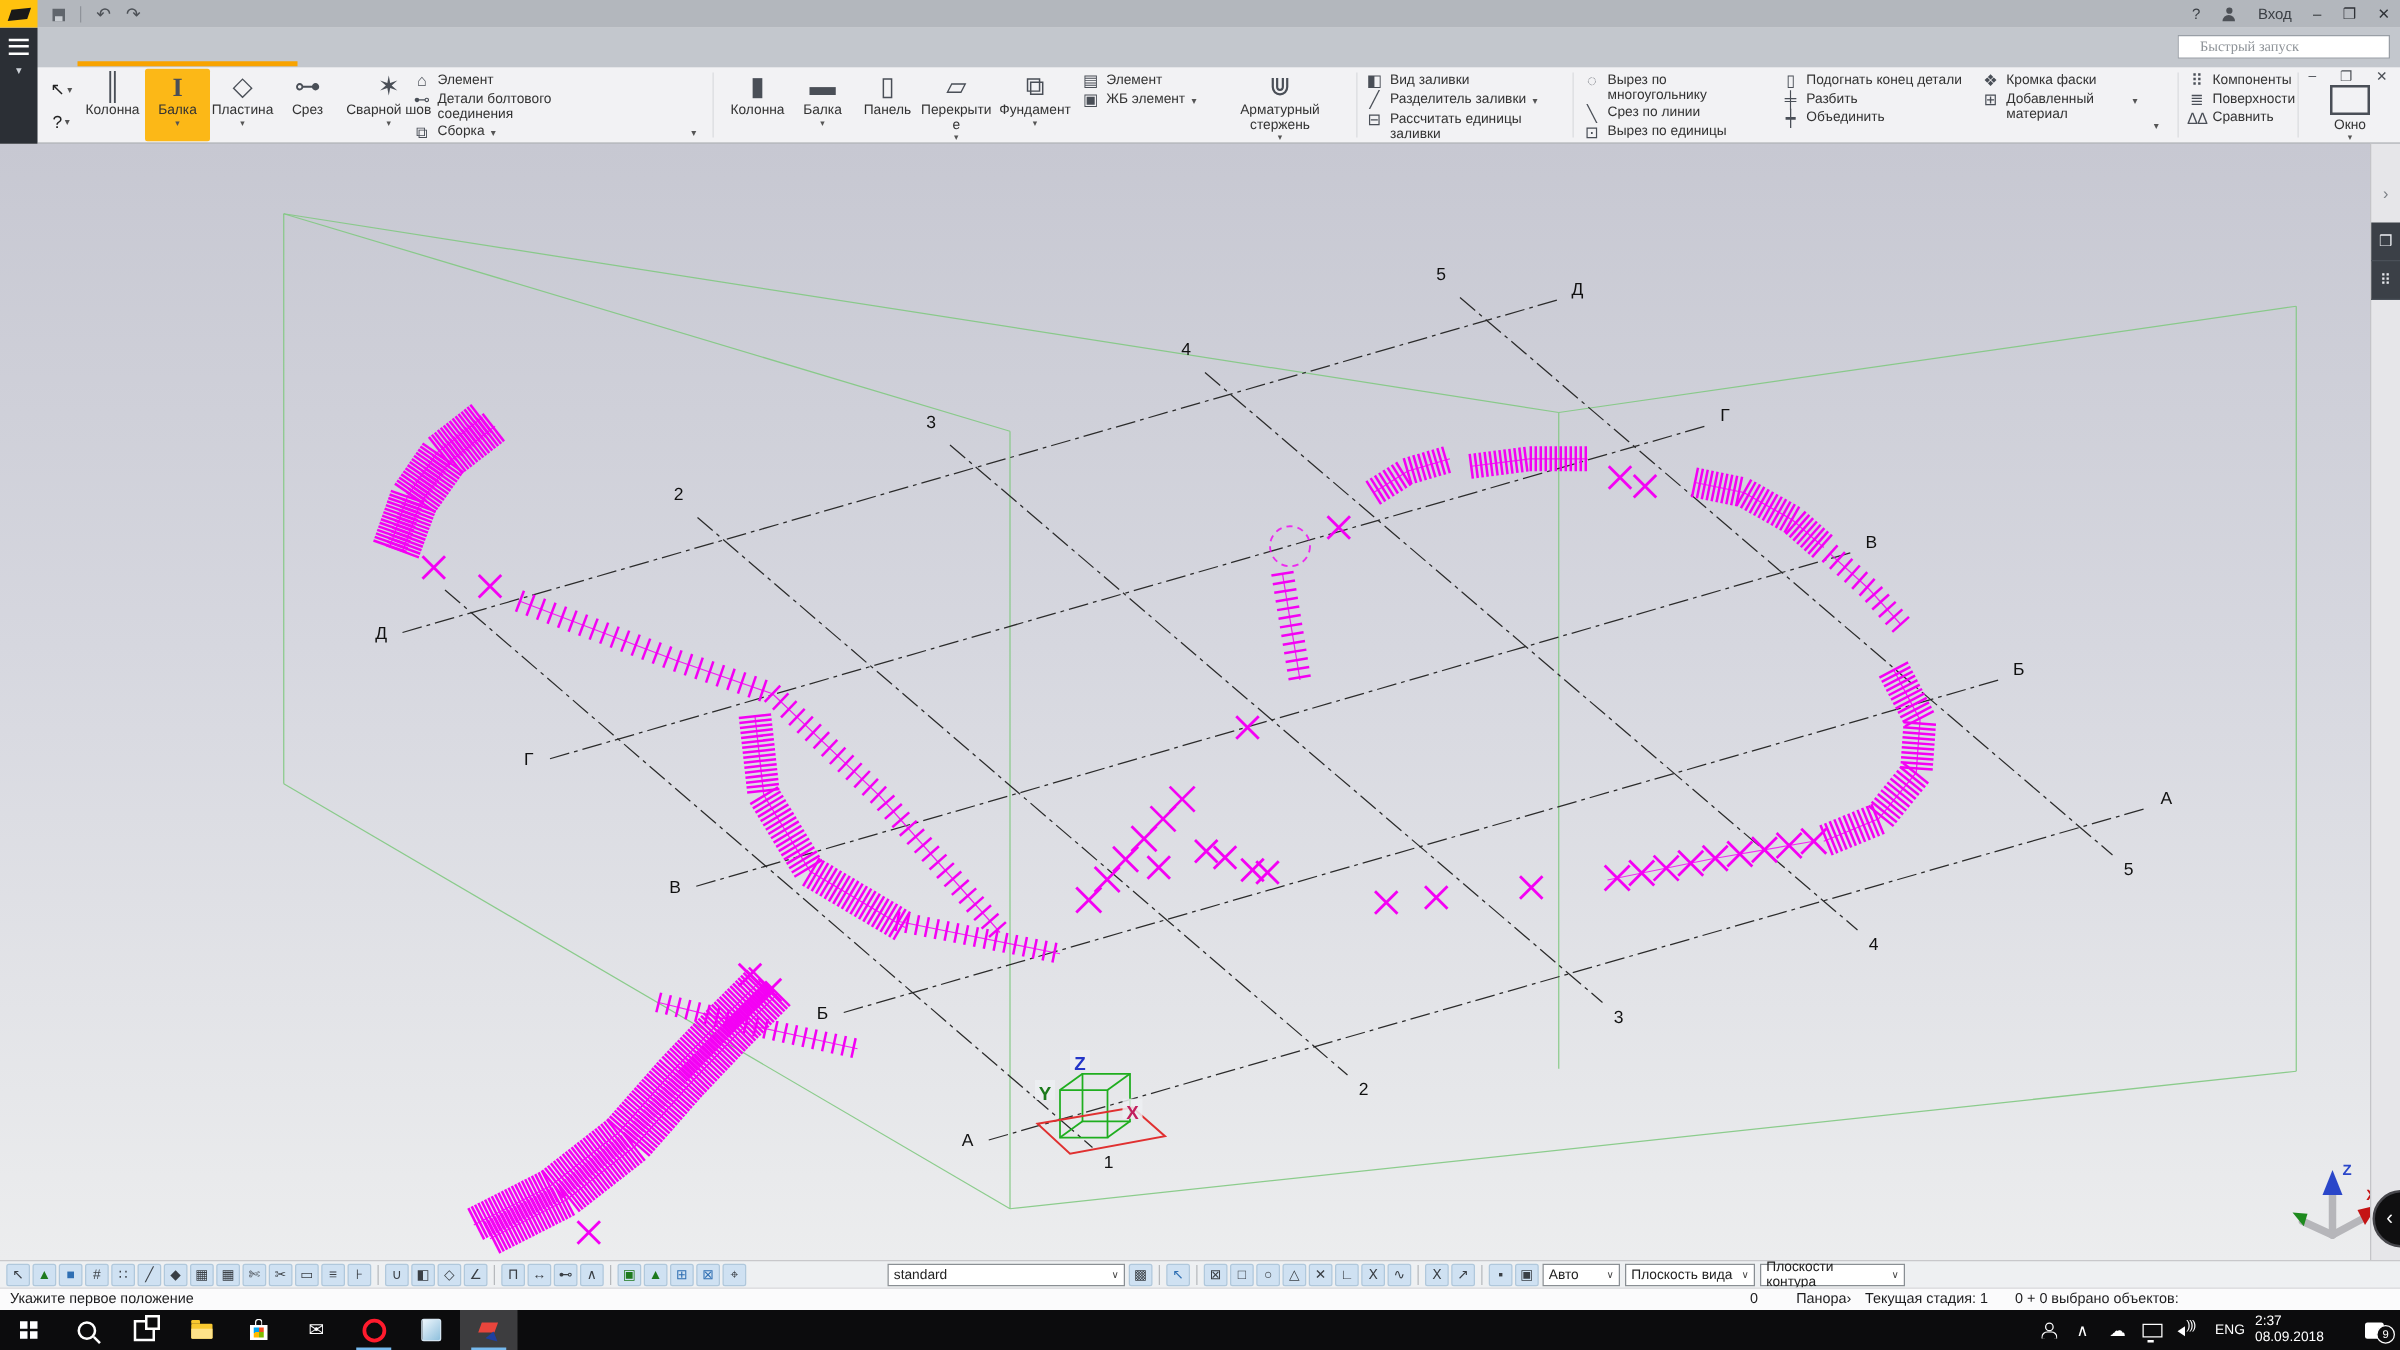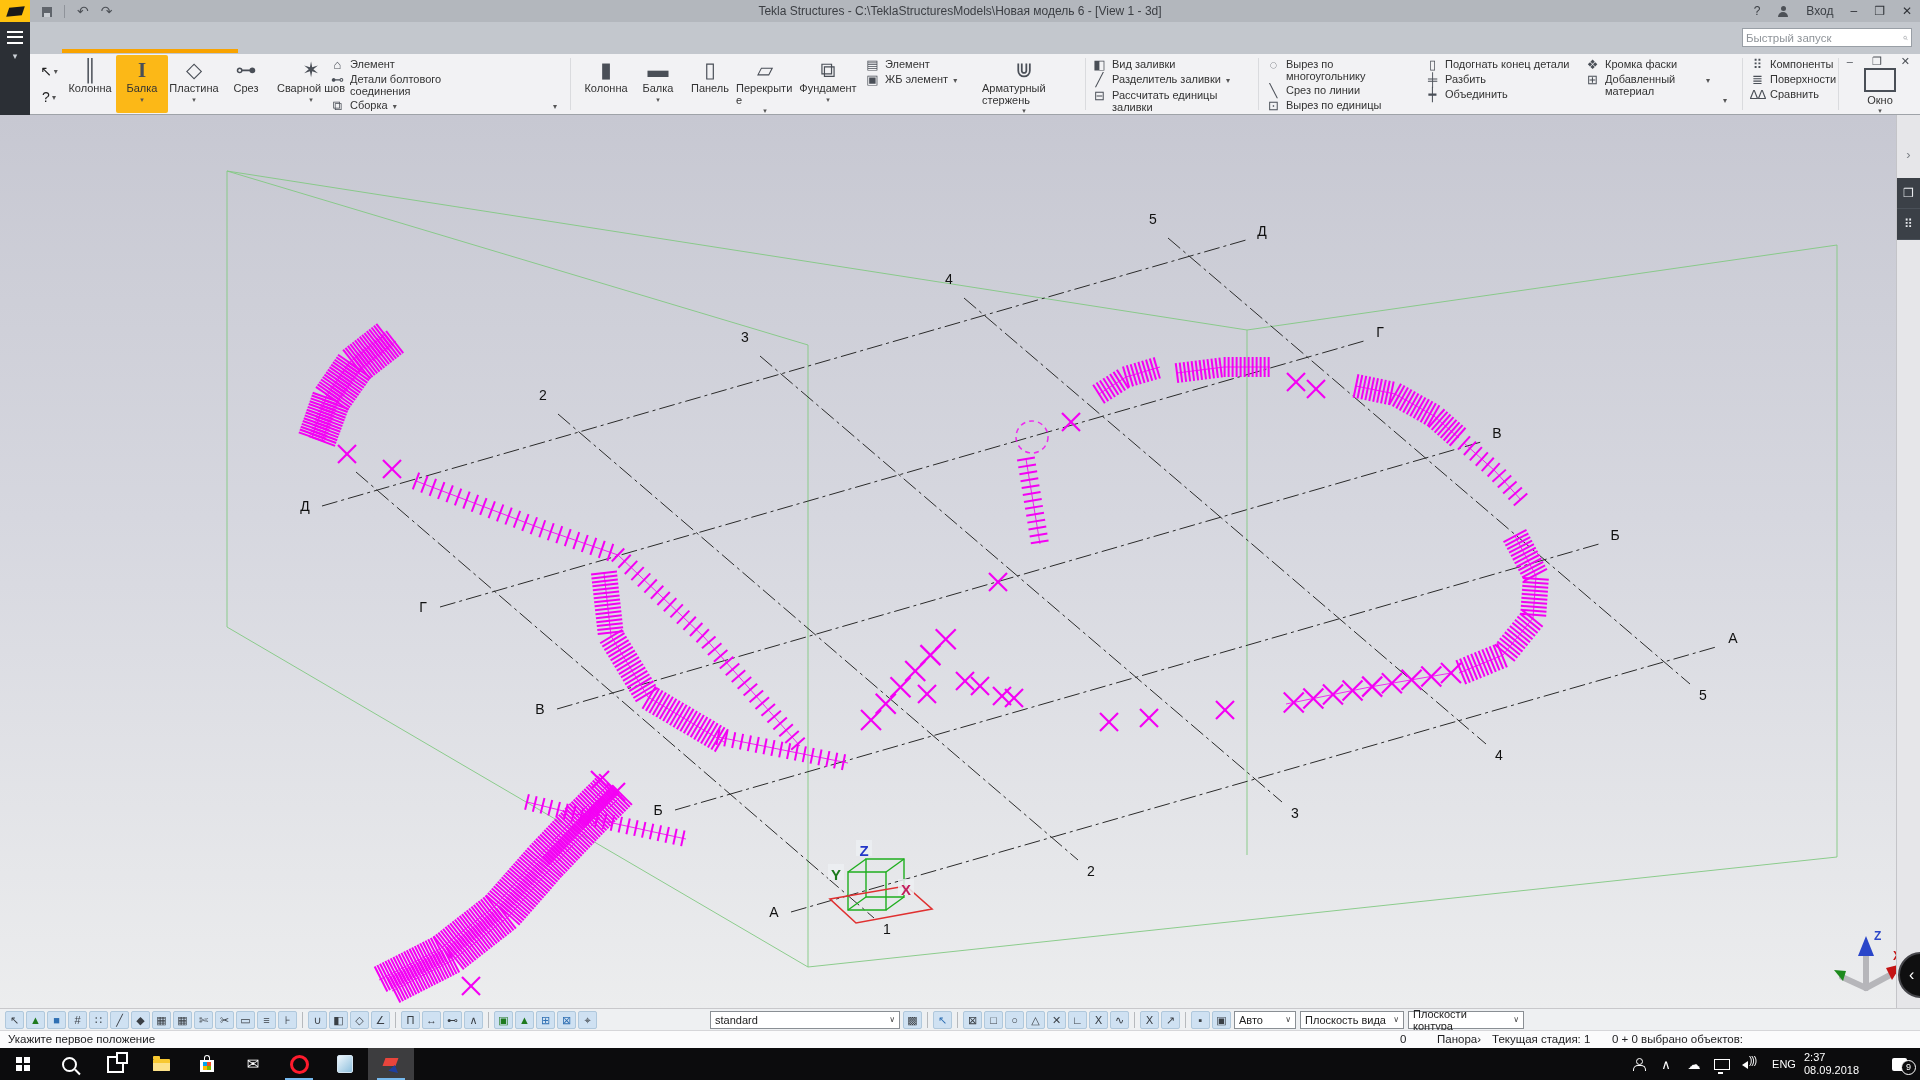--- a/index.html
+++ b/index.html
@@ -18,35 +18,35 @@
   .person{position:relative;width:12px;height:11px}
   .person::before{content:"";position:absolute;left:3.5px;top:0;width:5px;height:5px;border-radius:50%;background:#4d5157}
   .person::after{content:"";position:absolute;left:1px;top:6px;width:10px;height:5px;border-radius:5px 5px 0 0;background:#4d5157}
   .wc{font-size:12px;color:#2f3237}
   
   .menubar{position:absolute;left:0;top:22px;width:1920px;height:32px;background:#c3c7cd}
   #tabs{position:absolute;left:58px;top:0;height:32px;display:flex;align-items:center}
   .tab{font-size:12.5px;color:#24272b;padding:0 12px}
   .tab-underline{position:absolute;left:62px;top:27px;width:176px;height:4px;background:#f8a300}
   .quick-search{position:absolute;right:8px;top:6px;width:170px;height:19px;background:#fff;border:1px solid #999fa6;display:flex;align-items:center;box-sizing:border-box}
-  .quick-search input{border:none;outline:none;flex:1;font-size:11.5px;padding:0 3px;color:#333;background:transparent;font-family:Liberation Sans, sans-serif}
+  .quick-search input{border:none;outline:none;flex:1;font-size:11.5px;padding:0 17px;color:#333;background:transparent;font-family:Liberation Serif, serif}
   .quick-search input::placeholder{color:#8f9499}
   .side-dark{position:absolute;left:0;top:22px;width:30px;height:93px;background:#2b2f35;z-index:20}
   .burger{margin:9px auto 0;width:16px;height:9px;border-top:2px solid #fff;border-bottom:2px solid #fff;position:relative}
   .burger::after{content:"";position:absolute;left:0;top:2.5px;width:16px;height:2px;background:#fff}
   .side-arr{color:#ccd1d7;text-align:center;font-size:9px;margin-top:7px}
   
   .ribbon{position:absolute;left:30px;top:54px;width:1890px;height:61px;background:#f2f2f4;border-bottom:1px solid #9fa3a8;box-sizing:border-box}
   .rib-mini{position:absolute;left:2px;top:4px;width:34px;text-align:center}
   .rib-mini .mrow{display:flex;align-items:center;justify-content:center;gap:2px;height:26px;color:#222;font-size:14px}
   .rib-mini .mrow .da{font-size:8px;color:#555}
   .rib-bigs{position:absolute;top:1px;display:flex;align-items:flex-start}
   .rib-big{display:inline-flex;flex-direction:column;align-items:center;width:52px;padding-top:2px;height:58px;box-sizing:border-box;border-radius:2px;flex:none}
   .rib-big .ico{font-size:21px;line-height:26px;height:26px;color:#4a4f57}
-  .rib-big .lbl{font-size:11px;color:#333;text-align:left;line-height:11.5px}
+  .rib-big .lbl{font-size:11px;color:#333;text-align:center;line-height:11.5px}
   .rib-big.brk .lbl{word-break:break-all}
   .rib-big.active{background:#fcb817}
   .rib-arr{font-size:7px;color:#555;line-height:7px;margin-top:1px}
   .rib-rows{position:absolute;top:4px}
   .rib-row{display:flex;align-items:flex-start;gap:5px;margin-bottom:2px;font-size:11px;color:#333;line-height:12px}
   .rib-row .ico{font-size:13px;line-height:13px;color:#4a4f57;width:15px;text-align:center;flex:none}
   .rib-row .da{font-size:8px;color:#555;margin-top:2px}
   .rib-sep{position:absolute;top:4px;height:52px;width:1px;background:#dadbde}
   .rib-wc{position:absolute;right:10px;top:1px;display:flex;gap:19px;font-size:11px;color:#4c5056}
   .rib-window{position:absolute;left:1818px;top:14px;width:64px;text-align:center}
@@ -114,21 +114,20 @@
 <body>
 
 <div class="titlebar">
   <div class="logo">
       <div class="logo-shape"></div>
     </div>
   <span class="qa-ic"><span class="floppy"></span></span>
   <span class="qa-sep"></span>
   <span class="qa-ic">↶</span>
   <span class="qa-ic">↷</span>
-  <div class="win-title">Tekla Structures - C:\TeklaStructuresModels\Новая модель 6  - [View 1 - 3d]</div>
   <div class="tb-right">
     <span>?</span>
     <span class="person"></span>
     <span>Вход</span>
     <span class="wc">–</span>
     <span class="wc">❐</span>
     <span class="wc">✕</span>
   </div>
 </div>
 

